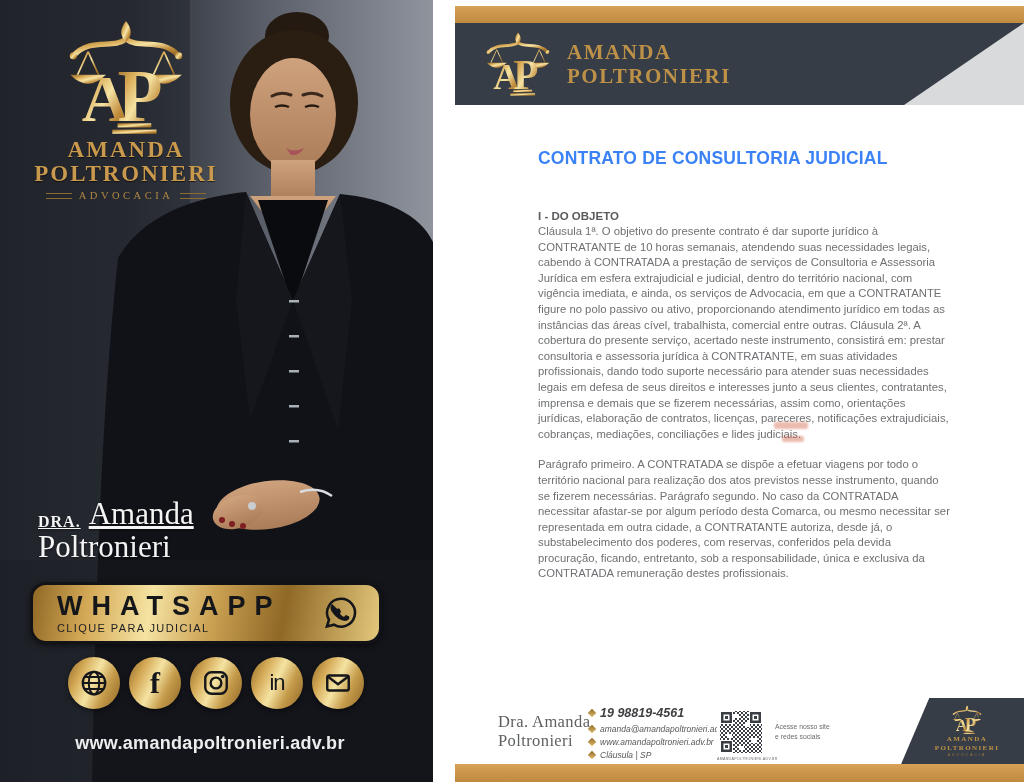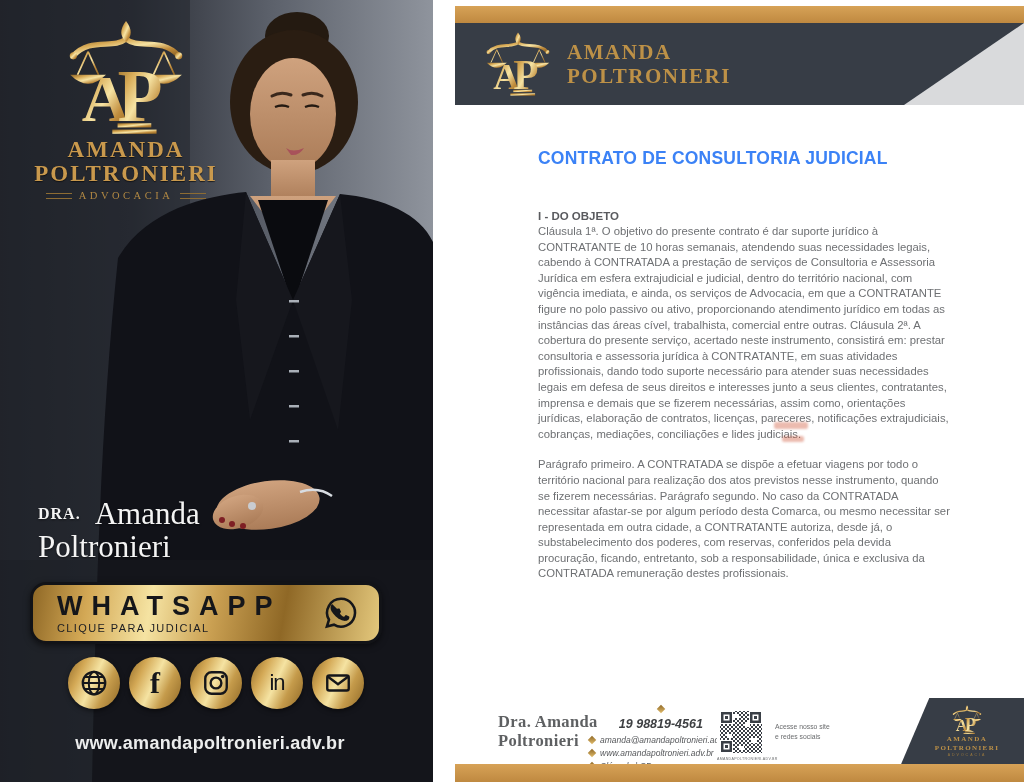--- a/index.html
+++ b/index.html
@@ -12,21 +12,21 @@
   .portrait{position:absolute;left:0;top:0;}
   .brand{position:absolute;left:26px;top:20px;width:200px;text-align:center;z-index:3;}
   .brand-logo{display:block;margin:0 auto;width:132px;height:118px;}
   .brand-name{font-family:"Liberation Serif",serif;font-weight:bold;color:#c9994d;
               font-size:23px;letter-spacing:2px;line-height:1.05;text-shadow:0 1px 1px rgba(0,0,0,.6);}
   .brand-tagline{margin-top:4px;display:flex;align-items:center;justify-content:center;gap:7px;
                  color:#b18843;font-size:10.5px;letter-spacing:3.5px;font-family:"Liberation Serif",serif;}
   .brand-rule{width:26px;height:4px;border-top:1px solid #8d6c33;border-bottom:1px solid #8d6c33;}
   .attorney{position:absolute;left:38px;top:498px;z-index:3;color:#f4f4f4;
             font-family:"Liberation Serif",serif;line-height:1.06;text-shadow:0 1px 2px rgba(0,0,0,.55);}
-  .attorney .row1{display:flex;align-items:center;gap:14px;}
+  .attorney .row1{display:flex;align-items:flex-end;gap:8px;text-decoration:underline;}
   .attorney .dra{font-size:16px;letter-spacing:1px;font-weight:bold;}
   .attorney .big{font-size:31px;}
   .wa-btn{position:absolute;left:30px;top:582px;width:352px;height:62px;z-index:3;cursor:pointer;
           border:3px solid #121317;border-radius:16px;display:flex;align-items:center;justify-content:space-between;
           padding:0 20px 0 24px;box-sizing:border-box;
           background:linear-gradient(100deg,#8f6826 0%,#d3a855 16%,#f5e3a2 34%,#caa052 52%,#8f6826 72%,#e4c87c 100%);
           box-shadow:0 2px 6px rgba(0,0,0,.5);}
   .wa-label{font-size:27px;font-weight:bold;letter-spacing:9px;color:#15161a;line-height:1;}
   .wa-sub{font-size:11px;letter-spacing:1.4px;color:#1c1d22;margin-top:2px;}
   .wa-icon{width:36px;height:36px;flex:0 0 auto;}
@@ -54,24 +54,24 @@
   .doc{position:absolute;left:83px;top:148px;width:414px;color:#6e7073;}
   .doc-title{font-size:17.5px;font-weight:bold;color:#3b82f6;letter-spacing:.2px;margin:0;}
   .doc-section{font-size:11.5px;font-weight:bold;color:#595a5e;margin:41px 0 2px 0;}
   .doc p{font-size:11.3px;line-height:15.6px;margin:0 0 15px 0;text-align:left;}
   .watermark{position:absolute;left:236px;top:272px;width:46px;height:26px;pointer-events:none;}
   .watermark i{position:absolute;display:block;background:rgba(205,75,45,.38);filter:blur(1px);border-radius:2px;}
   .watermark i.a{left:0;top:2px;width:34px;height:7px;}
   .watermark i.b{left:8px;top:16px;width:22px;height:6px;}
 
   .doc-footer-name{position:absolute;left:43px;top:712px;font-family:"Liberation Serif",serif;
-                   font-size:16.5px;color:#5e6062;line-height:1.18;letter-spacing:.4px;font-weight:bold;}
+                   font-size:16.5px;color:#5e6062;line-height:1.18;letter-spacing:.4px;}
   .contacts{position:absolute;left:134px;top:706px;list-style:none;margin:0;padding:0;}
   .contacts li{display:flex;align-items:center;gap:5px;font-style:italic;color:#56585b;margin-bottom:3px;}
-  .contacts li:first-child{font-size:12.5px;font-weight:bold;color:#3e4043;margin-bottom:4px;flex-direction:column;}
+  .contacts li:first-child{font-size:12.5px;font-weight:bold;color:#3e4043;margin-bottom:4px;}
   .contacts li{font-size:8.5px;}
   .bullet{width:6px;height:6px;flex:0 0 auto;transform:rotate(45deg);
           background:linear-gradient(135deg,#8f6826,#e2bd6c);}
   .qr-wrap{position:absolute;left:262px;top:708px;width:50px;text-align:center;}
   .qr-wrap svg{width:48px;height:48px;display:block;}
   .qr-caption{font-size:3.6px;color:#6a6c6e;letter-spacing:.3px;margin-top:1px;white-space:nowrap;}
   .qr-note{position:absolute;left:320px;top:722px;width:58px;font-size:6.8px;line-height:1.5;color:#6a6c6e;}
   .badge{position:absolute;right:0;top:698px;width:128px;height:66px;background:#373d46;
          clip-path:polygon(26% 0,100% 0,100% 100%,4% 100%);
          display:flex;flex-direction:column;align-items:center;justify-content:center;padding-left:14px;box-sizing:border-box;}

